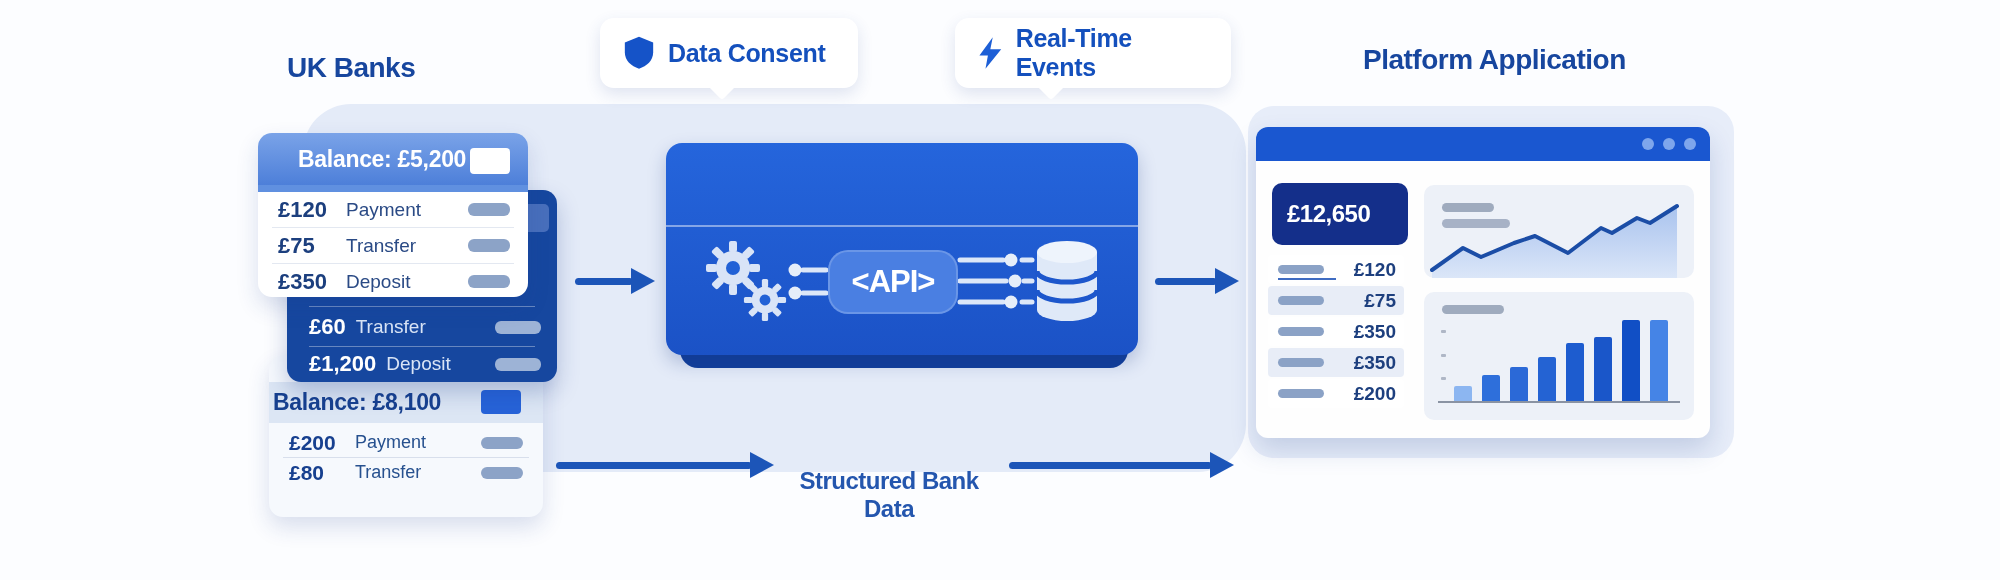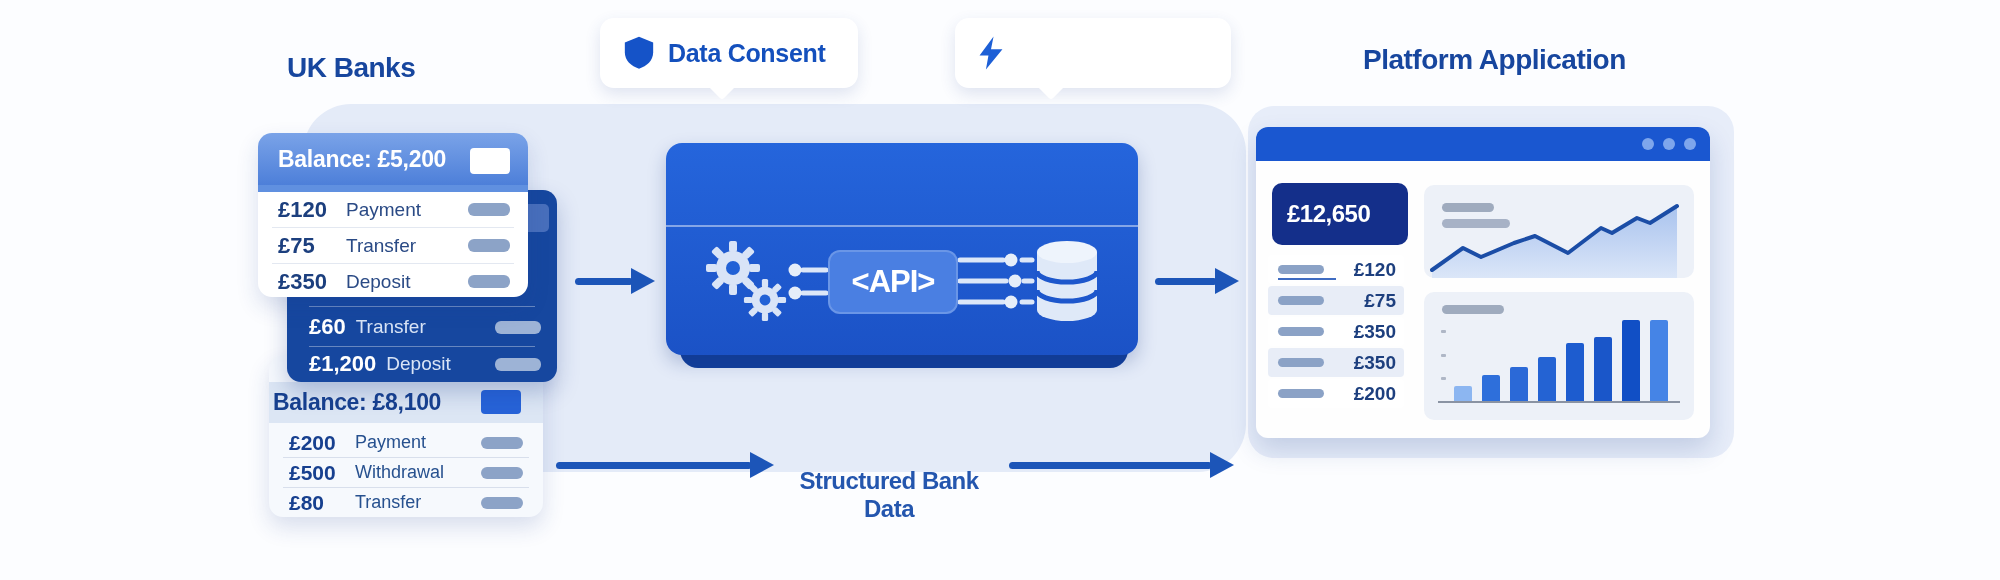--- a/index.html
+++ b/index.html
@@ -30,21 +30,21 @@
   .arrow.midleft{left:575px;top:268px;width:80px;}
   .arrow.midright{left:1155px;top:268px;width:84px;}
   .arrow.bottom1{left:556px;top:452px;width:218px;}
   .arrow.bottom2{left:1009px;top:452px;width:225px;}
   .flow-label{position:absolute;left:779px;top:451px;width:220px;text-align:center;
               font-weight:bold;color:#2456ae;font-size:24px;z-index:4;letter-spacing:-0.5px;margin-top:16px;}
   
   .cardA{position:absolute;left:258px;top:133px;width:270px;height:164px;background:#ffffff;
          border-radius:14px;box-shadow:0 10px 22px rgba(30,60,140,.16);z-index:3;overflow:hidden;}
   .cardA-header{position:relative;height:52px;background:linear-gradient(180deg,#7aa3e8,#4d7fd9);
-                border-bottom:7px solid #6090e0;display:flex;align-items:center;}
+                border-bottom:7px solid #6090e0;display:flex;align-items:center;padding-left:20px;}
   .bal-white{color:#ffffff;font-weight:bold;font-size:23px;margin-left:20px;letter-spacing:-0.3px;}
   .chip-white{position:absolute;right:18px;top:15px;width:40px;height:26px;background:#ffffff;border-radius:4px;}
   .rowA{display:flex;align-items:center;height:35px;margin:0 14px;border-bottom:1px solid #e3e8f1;position:relative;}
   .rowA:last-child{border-bottom:none;}
   .amtA{font-weight:bold;color:#1c3f7e;font-size:22px;margin-left:6px;width:68px;}
   .typA{color:#2a4a85;font-size:19px;}
   .pill{background:#8ca3c7;border-radius:6px;}
   .rowA .pill{position:absolute;right:4px;width:42px;height:13px;}
   .cardB{position:absolute;left:287px;top:190px;width:270px;height:192px;background:#16479f;
          border-radius:14px;box-shadow:0 10px 22px rgba(20,50,130,.25);z-index:2;}
@@ -68,21 +68,21 @@
   .rowC .pill{position:absolute;right:6px;width:42px;height:12px;}
   
   .api-lip{position:absolute;left:680px;top:162px;width:448px;height:206px;background:#123f9b;border-radius:18px;z-index:2;}
   .api-box{position:absolute;left:666px;top:143px;width:472px;height:212px;border-radius:16px;z-index:3;
            background:linear-gradient(180deg,#2565dc,#1b52c6);box-shadow:0 8px 18px rgba(20,50,130,.25);}
   .api-title{position:absolute;top:22px;left:0;right:0;text-align:center;color:#ffffff;
              font-weight:bold;font-size:35px;letter-spacing:-0.5px;}
   .api-divider{position:absolute;top:82px;left:0;right:0;height:2px;background:rgba(255,255,255,.45);}
   .api-art{position:absolute;left:0;top:95px;width:472px;height:112px;}
   .api-chip{position:absolute;left:162px;top:107px;width:130px;height:64px;background:#4a7fe2;
-            border-radius:12px;display:flex;align-items:center;justify-content:center;
+            border-radius:20px;display:flex;align-items:center;justify-content:center;
             box-shadow:inset 0 0 0 2px rgba(255,255,255,.18);}
   .api-chip span{color:#ffffff;font-weight:bold;font-size:31px;letter-spacing:-1px;}
   
   .dash-backdrop{position:absolute;left:1248px;top:106px;width:486px;height:352px;background:#e7edf9;border-radius:26px;z-index:1;}
   .window{position:absolute;left:1256px;top:127px;width:454px;height:311px;background:#fefefe;border-radius:12px;
           box-shadow:0 12px 26px rgba(30,60,140,.18);z-index:2;overflow:hidden;}
   .titlebar{position:relative;height:34px;background:#1a57d0;}
   .dots{position:absolute;right:14px;top:11px;display:flex;gap:9px;}
   .dot{width:12px;height:12px;border-radius:50%;background:#7ea6ec;}
   .balance-chip{position:absolute;left:16px;top:56px;width:136px;height:62px;background:#142f8a;border-radius:10px;
@@ -120,37 +120,33 @@
       <path d="M12 1 L22 5 V12 C22 18 17.5 21.8 12 23.6 C6.5 21.8 2 18 2 12 V5 Z" fill="#1553c8"></path>
     </svg>
     <span class="label">Data Consent</span>
     <div class="tail"></div>
   </div>
 
   <div class="badge events">
     <svg width="28" height="38" viewBox="0 0 22 28">
       <polygon points="13,1 2,16 9,16 7,27 20,11 11,11" fill="#1d5fd6"></polygon>
     </svg>
+    <span class="label">Real-Time Events</span>
     <div class="tail"></div>
   </div>
 
   <div class="cardC">
     <div class="cardC-header">
       <span class="bal-navy">Balance: £8,100</span>
       <div class="chip-blue"></div>
     </div>
     <div class="rowsC">
       <div class="rowC">
         <span class="amtC">£200</span>
         <span class="typC">Payment</span>
-        <span class="pill"></span>
-      </div>
-      <div class="rowC">
-        <span class="amtC">£500</span>
-        <span class="typC">Withdrawal</span>
         <span class="pill"></span>
       </div>
       <div class="rowC">
         <span class="amtC">£80</span>
         <span class="typC">Transfer</span>
         <span class="pill"></span>
       </div>
     </div>
   </div>
 

